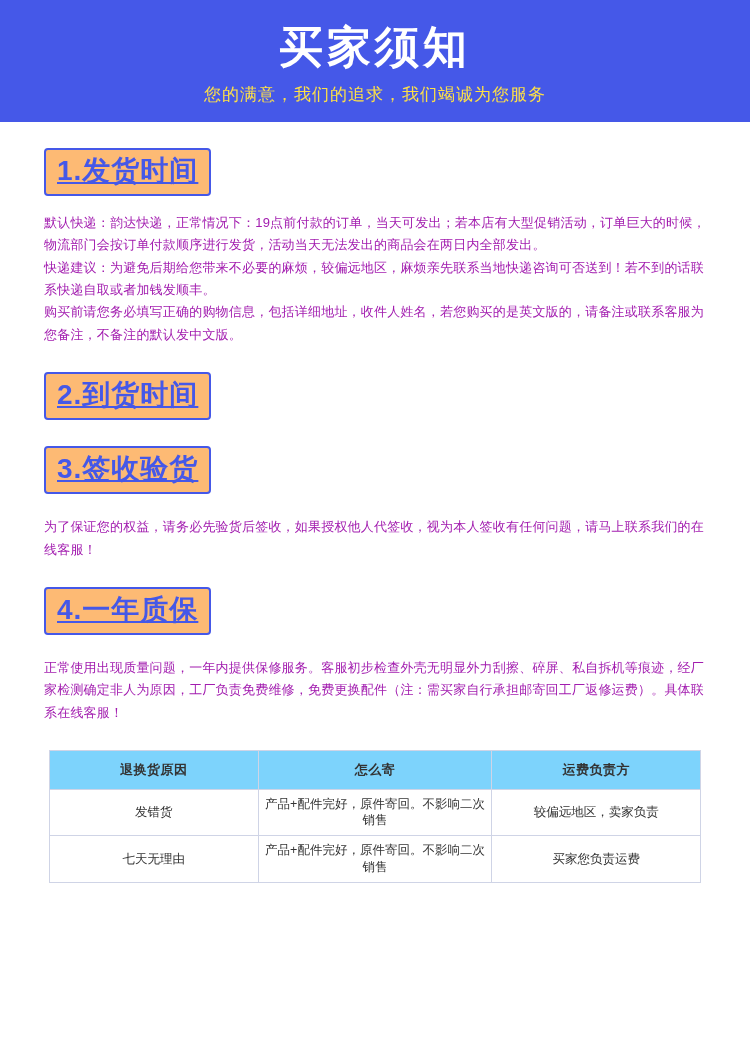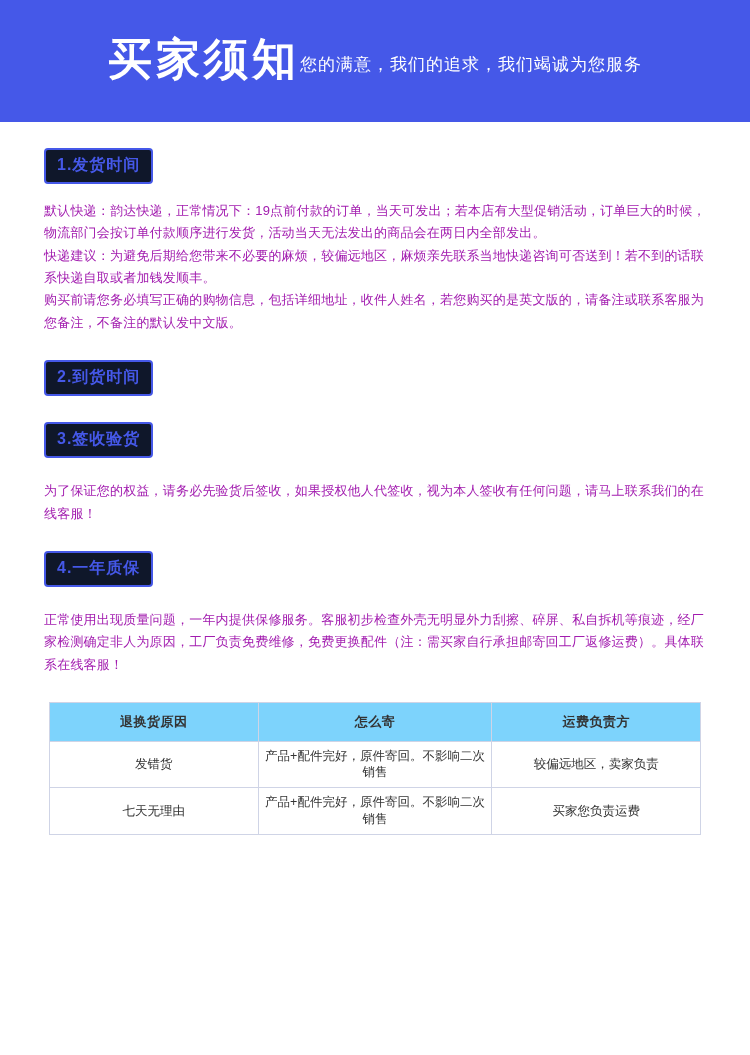--- a/index.html
+++ b/index.html
@@ -21,61 +21,62 @@
     overflow: hidden;
   }
 
   
   .banner {
     background: #4558e8;
     height: 122px;
     width: 750px;
     box-sizing: border-box;
     display: flex;
-    flex-direction: row;
+    flex-direction: column;
     align-items: center;
     justify-content: center;
     padding-top: 6px;
   }
   .banner-title {
     color: #ffffff;
     font-size: 44px;
     font-weight: bold;
     letter-spacing: 4px;
     line-height: 1.15;
     margin: 0 0 10px 0;
     text-align: center;
   }
   .banner-sub {
-    color: #ffffff;
+    color: #fde047;
     font-size: 17px;
     letter-spacing: 1px;
     text-align: center;
     margin: 0;
   }
 
   
   .content {
     padding: 0 44px;
     box-sizing: border-box;
   }
   .section {
     margin-top: 26px;
   }
   .section-heading {
     display: inline-block;
     border: 2px solid #4558e8;
     border-radius: 4px;
     color: #4558e8;
-    font-size: 16px;
+    font-size: 28px;
     font-weight: bold;
     line-height: 1;
     padding: 7px 11px 9px 11px;
     letter-spacing: 1px;
-    background: #0f172a;
+    background: #fdba74;
+    text-decoration: underline;
   }
   .section-body {
     margin-top: 16px;
     font-size: 13px;
     line-height: 1.72;
     color: #a21caf;
     letter-spacing: 0.2px;
   }
   .section-body p {
     margin: 0;

